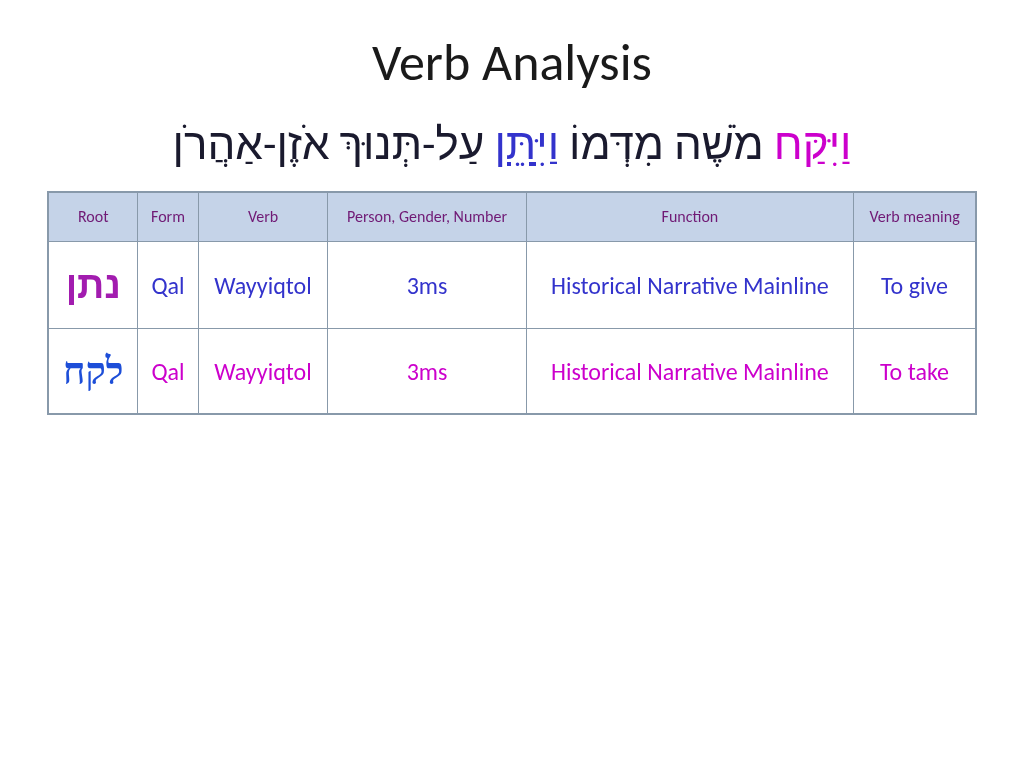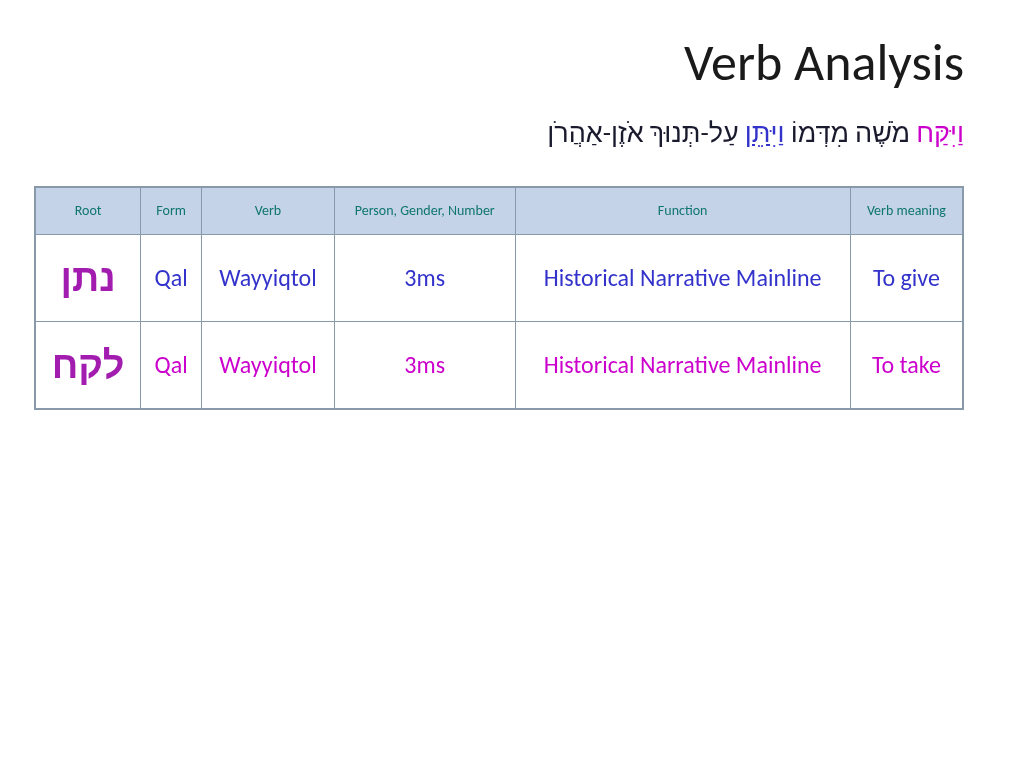--- a/index.html
+++ b/index.html
@@ -12,39 +12,39 @@
       width: 1024px;
       height: 768px;
       background: #ffffff;
       font-family: 'Calibri', 'Segoe UI', Arial, sans-serif;
       overflow: hidden;
     }
 
     .page {
       width: 1024px;
       height: 768px;
-      padding: 30px 60px;
+      padding: 30px 32px;
       display: flex;
       flex-direction: column;
-      align-items: flex-end;
+      align-items: center;
     }
 
     .title {
       font-size: 52px;
       font-weight: 400;
       color: #1a1a1a;
       margin-bottom: 20px;
       text-align: center;
     }
 
     .hebrew-sentence {
-      font-size: 27px;
+      font-size: 44px;
       direction: rtl;
       unicode-bidi: embed;
-      margin-bottom: 34px;
+      margin-bottom: 15px;
       color: #1a1a2e;
       line-height: 1.4;
       text-align: center;
     }
 
     .hebrew-blue {
       color: #3333cc;
       text-decoration: underline;
     }
 
@@ -63,43 +63,44 @@
     }
 
     thead tr {
       background-color: #c5d3e8;
     }
 
     th {
       border: 1.5px solid #8899aa;
       padding: 14px 10px;
       text-align: center;
-      font-size: 14px;
+      font-size: 16px;
       font-weight: 500;
-      color: #0f766e;
+      color: #701a75;
       line-height: 1.3;
     }
 
     td {
       border: 1.5px solid #8899aa;
       padding: 20px 10px;
       text-align: center;
       font-size: 24px;
       color: #3333cc;
       background: #ffffff;
     }
 
     td.hebrew-root {
       font-size: 38px;
       font-weight: 700;
       direction: rtl;
     }
 
     td.hebrew-root.magenta {
-      color: #a21caf;
+      color: #1d4ed8;
+      font-family: Liberation Serif, serif;
     }
 
     td.hebrew-root.blue {
       color: #a21caf;
     }
 
     td.blue-text {
       color: #3333cc;
     }
 

